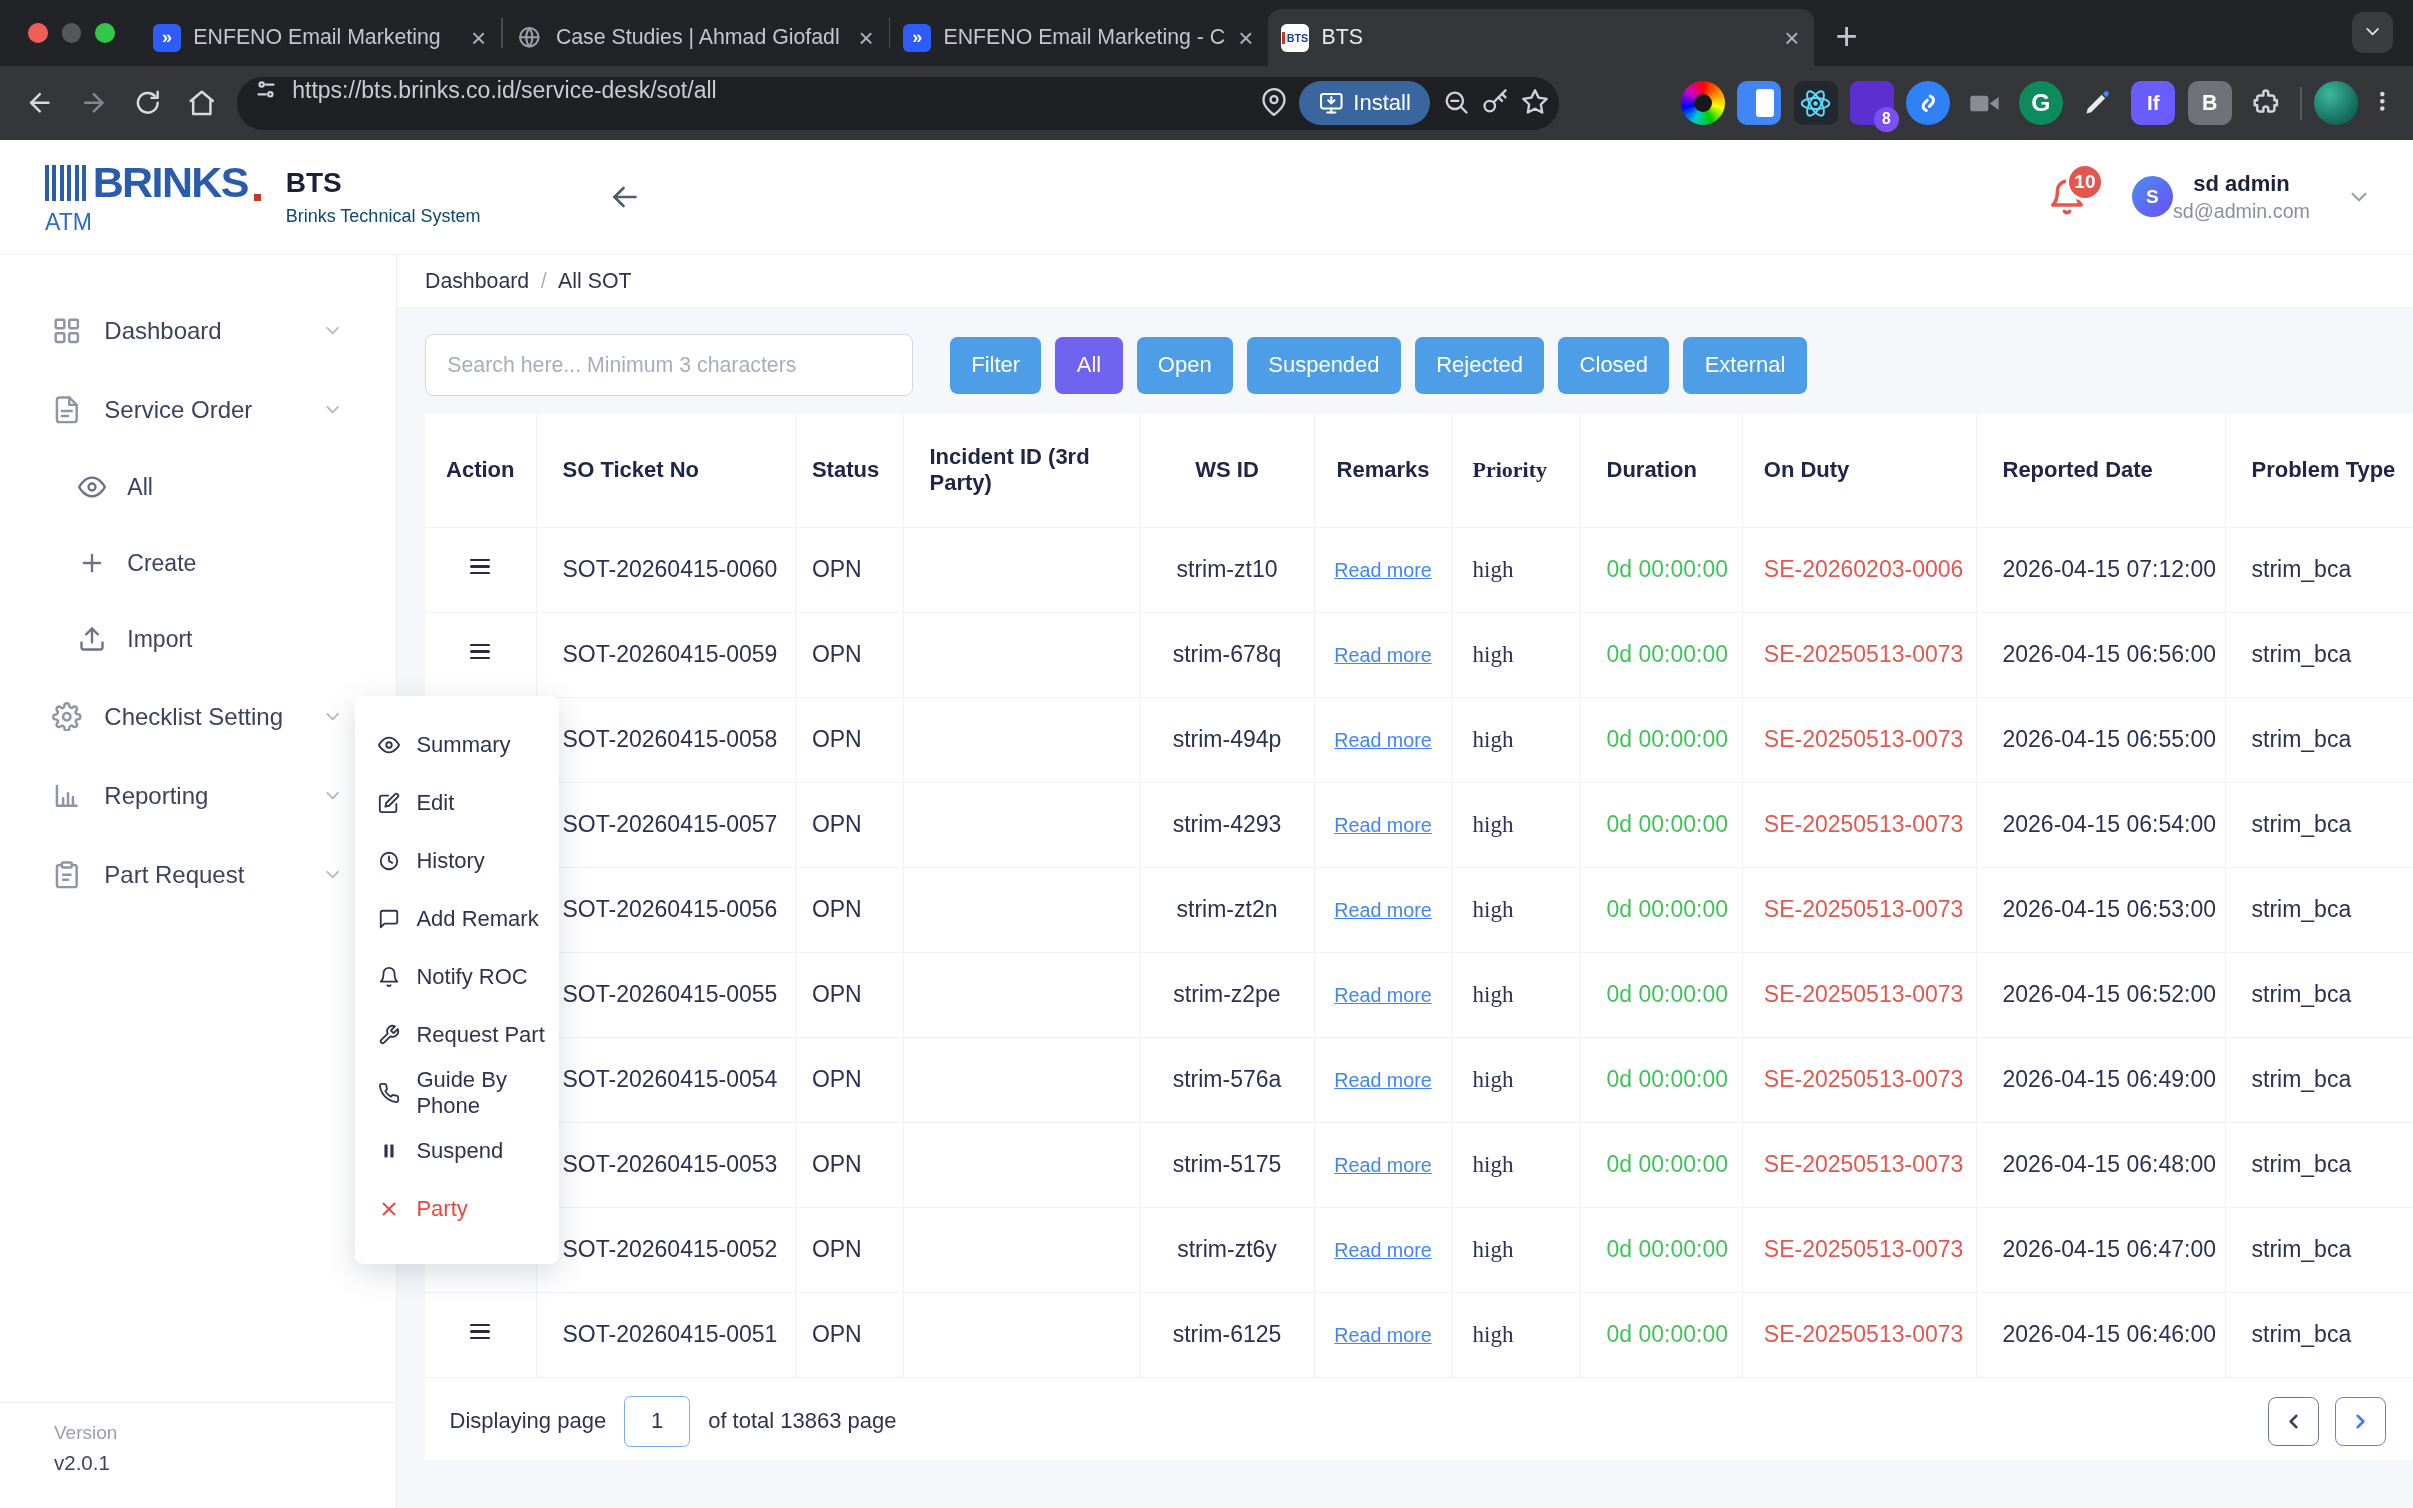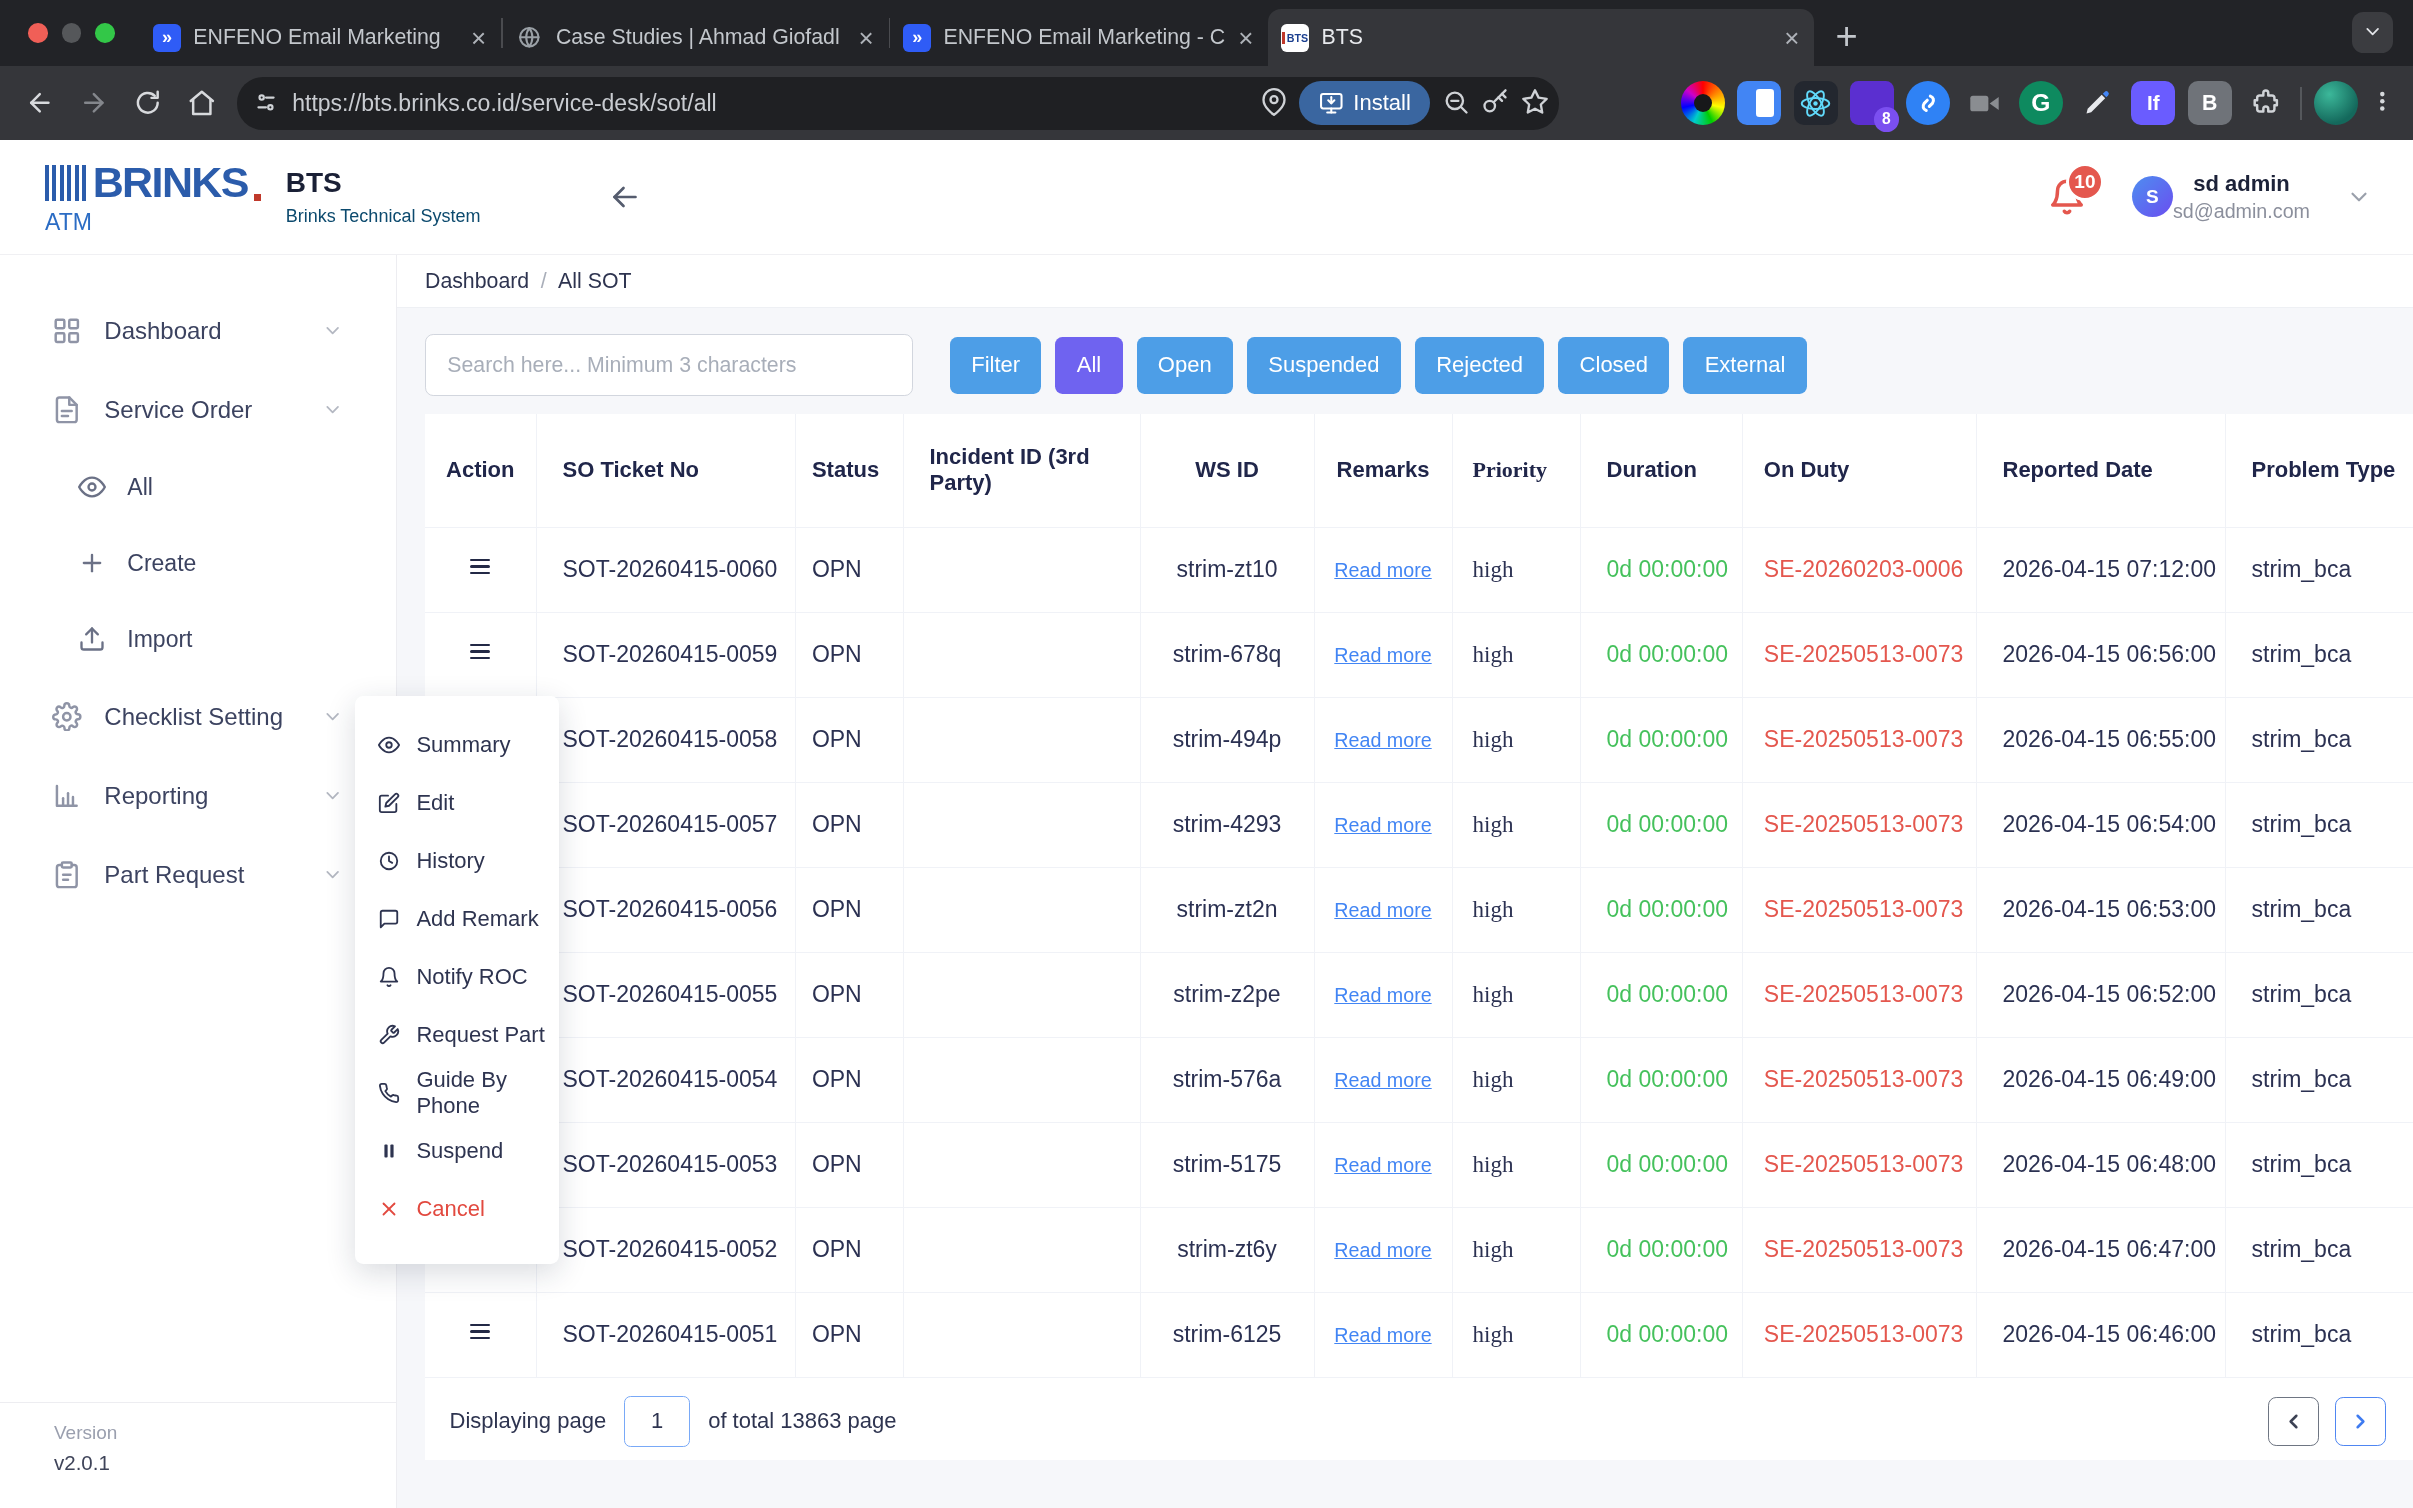--- a/index.html
+++ b/index.html
@@ -27,21 +27,21 @@
   .fav-bts { background:#fff; color:#1b3f8f; font-size:10.7px; font-weight:800; letter-spacing:0; }
   .fav-bts i { font-style:normal; border-left:3.3px solid #c0392b; padding-left:1.6px; }
   .newtab { font-size:38px; font-weight:300; color:#c3c7cc; margin:0 0 11.5px 21.3px; line-height:1; }
   .tabsearch { position:absolute; right:19.7px; top:11.5px; width:41px; height:41px; border-radius:11.5px;
                background:#3b3c40; color:#e2e4e8; display:flex; align-items:center; justify-content:center; }
 
   .toolbar { height:74px; background:#35363a; display:flex; align-items:center; padding:0 18px; gap:9.9px; }
   .navbtn { width:44px; height:44px; display:flex; align-items:center; justify-content:center; color:#d8dadd; }
   .navbtn.disabled { color:#84878c; }
   .omnibox { height:53px; width:1322px; background:#1f2023; border-radius:26px; display:flex;
-             align-items:center; padding:0 9.9px 0 16.4px; margin-left:3.3px; }
+             padding:0 9.9px 0 16.4px; margin-left:3.3px; }
   .siteinfo { color:#cfd2d6; margin-right:13px; display:flex; }
   .url { color:#c9ccd1; font-size:23px; flex:1; white-space:nowrap; overflow:hidden; }
   .omni-icons { display:flex; align-items:center; gap:11.5px; color:#cfd2d6; }
   .install { height:44px; border-radius:22px; background:#3a66a0; color:#fff; display:flex;
              align-items:center; gap:9.9px; padding:0 19.7px; font-size:22px; }
   .ext-row { display:flex; align-items:center; gap:12.3px; margin-left:auto; }
   .ext { width:44px; height:44px; border-radius:9.9px; display:flex; align-items:center; justify-content:center;
          font-size:21.3px; font-weight:700; color:#fff; }
   .x-wheel { border-radius:50%; background:conic-gradient(#f00,#ff8000,#ff0,#0c0,#0cc,#00f,#c0c,#f00); position:relative; }
   .x-wheel::after{ content:""; width:18px; height:18px; background:#17181a; border-radius:50%; position:absolute; }
@@ -788,16 +788,16 @@
       </span>
     <span>Suspend</span>
   </div>
   <div class="mi danger">
     <span class="mic">
         <svg class="ic" width="22" height="22" viewBox="0 0 24 24">
           <line x1="18" y1="6" x2="6" y2="18"></line>
           <line x1="6" y1="6" x2="18" y2="18"></line>
         </svg>
       </span>
-    <span>Cancel</span>
+    <span>Party</span>
   </div>
 </div>
 
 
 </body></html>

